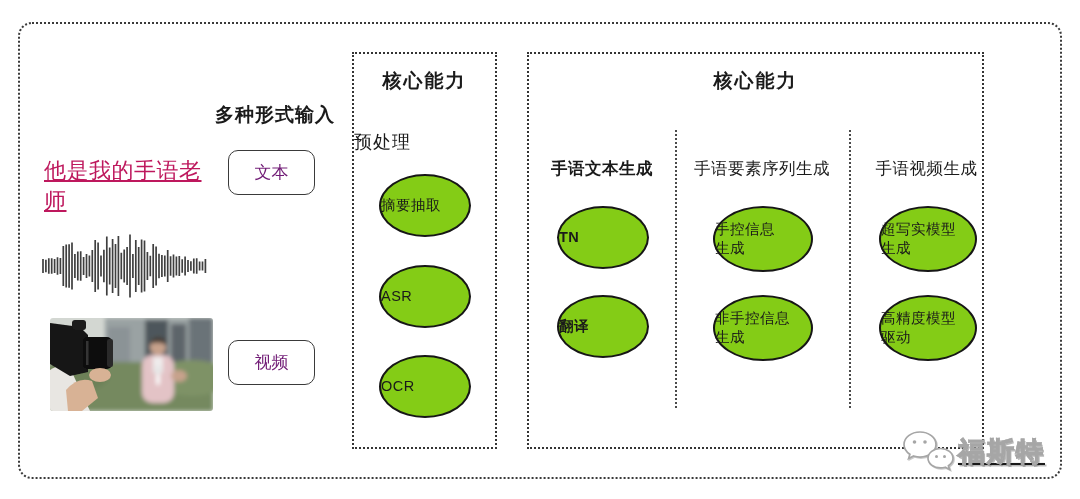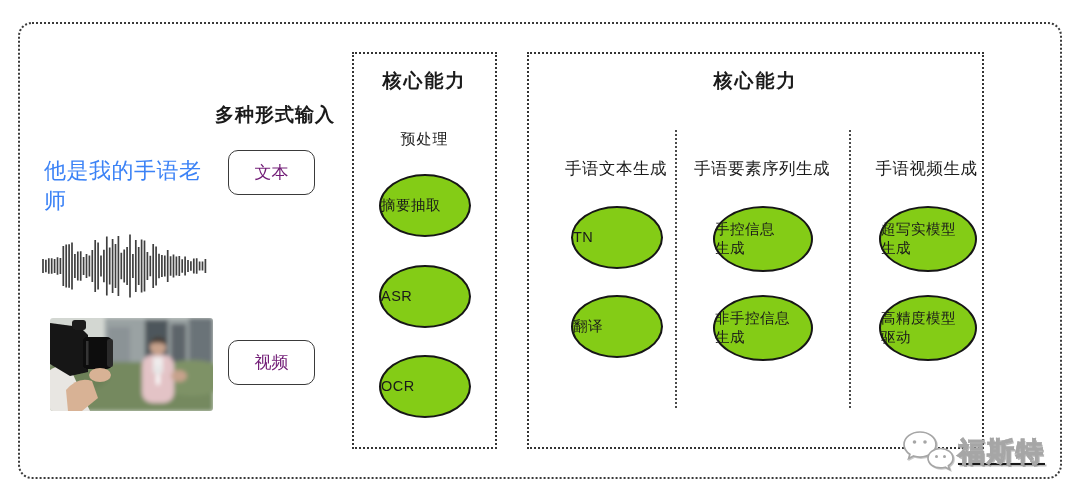--- a/index.html
+++ b/index.html
@@ -7,42 +7,42 @@
          font-family:"Liberation Sans","DejaVu Sans",sans-serif;color:#1a1a1a;}
   .abs{position:absolute;}
 
   
   #outer-frame{left:18px;top:22px;width:1040px;height:453px;
     border:2px dotted #3a3a3a;border-radius:14px;}
 
   
   #input-header{left:205px;top:102px;width:140px;text-align:center;
     font-size:19px;font-weight:700;letter-spacing:1px;}
-  #sample-sentence{left:44px;top:156px;width:175px;font-size:22px;letter-spacing:0.5px;color:#3b82f6;}
+  #sample-sentence{left:44px;top:156px;width:175px;font-size:22px;letter-spacing:0.5px;color:#be185d;text-decoration:underline;}
   .inbox{left:228px;width:85px;height:43px;border:1.5px solid #3a3a3a;border-radius:10px;
     display:flex;align-items:center;justify-content:center;font-size:17px;background:#fff;color:#701a75;}
   #waveform-wrap{left:40px;top:230px;width:170px;height:72px;}
   #photo-wrap{left:50px;top:318px;width:163px;height:93px;border-radius:3px;overflow:hidden;}
 
   
   .dbox{border:2px dotted #343434;background:transparent;}
   #scene-box{left:352px;top:52px;width:141px;height:393px;}
   #core-box{left:527px;top:52px;width:453px;height:393px;}
   .btitle{position:absolute;left:0;top:14px;width:100%;text-align:center;
     font-size:19px;font-weight:700;letter-spacing:2px;}
-  .bsub{position:absolute;left:0;top:76px;width:100%;text-align:center;font-size:15px;letter-spacing:1px;}
+  .bsub{position:absolute;left:0;top:76px;width:100%;font-size:18px;letter-spacing:1px;}
 
   .ellipse{position:absolute;border:2.5px solid #161616;border-radius:50%;background:#84cc16;
     display:flex;flex-direction:column;align-items:flex-start;justify-content:center;
     text-align:center;font-size:14.5px;line-height:1.3;letter-spacing:0.5px;}
   .ellipse div{white-space:nowrap;}
 
   
   .col{position:absolute;top:0;height:100%;}
-  #col-1{left:14px;width:146px;}
+  #col-1{left:0;width:146px;font-weight:bold;}
   #col-2{left:146px;width:174px;}
   #col-3{left:320px;width:133px;}
   #col-3 .chead,#col-3 .ellipse{transform:translateX(11px);}
   .chead{position:absolute;left:0;top:104px;width:100%;text-align:center;font-size:16.5px;letter-spacing:0.5px;}
   .vsep{position:absolute;top:76px;height:278px;width:0;border-left:2px dotted #4a4a4a;}
   #sep-1{left:146px;} #sep-2{left:320px;}
   .erow1{top:152px;} .erow2{top:241px;}
   .e-c1{left:28px;width:88px;height:59px;}
   .e-c2{left:38px;width:96px;height:62px;}
   .e-c3{left:19px;width:94px;height:62px;}

